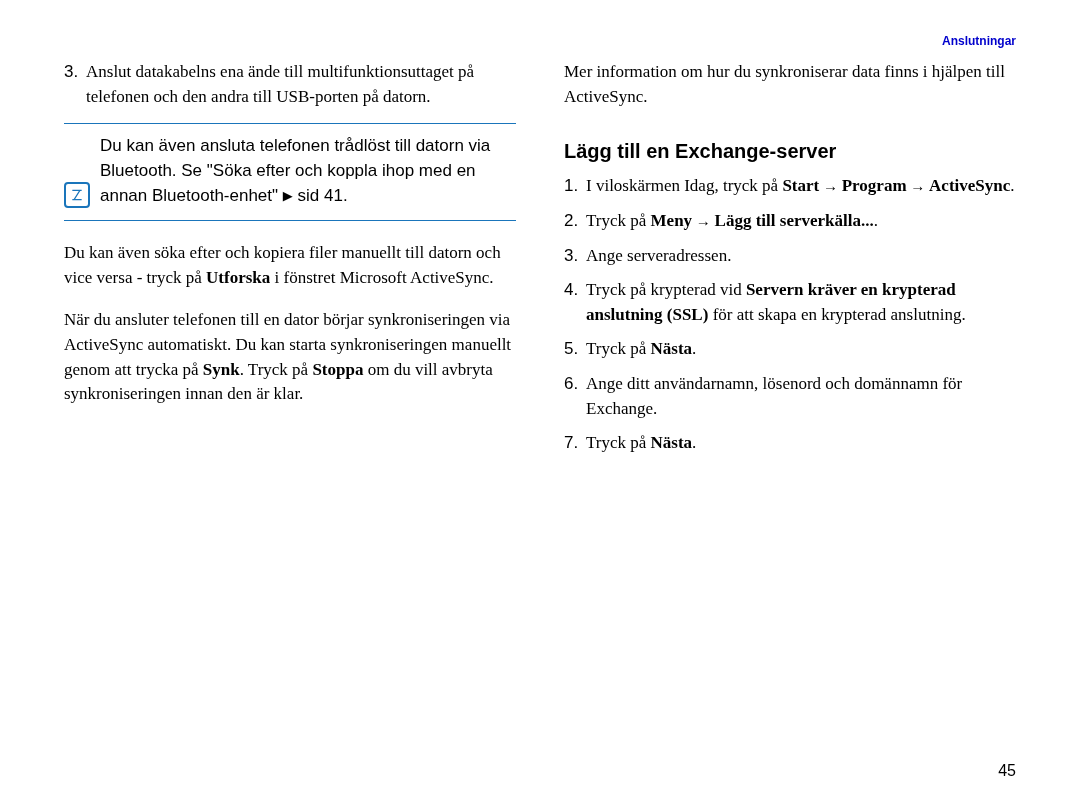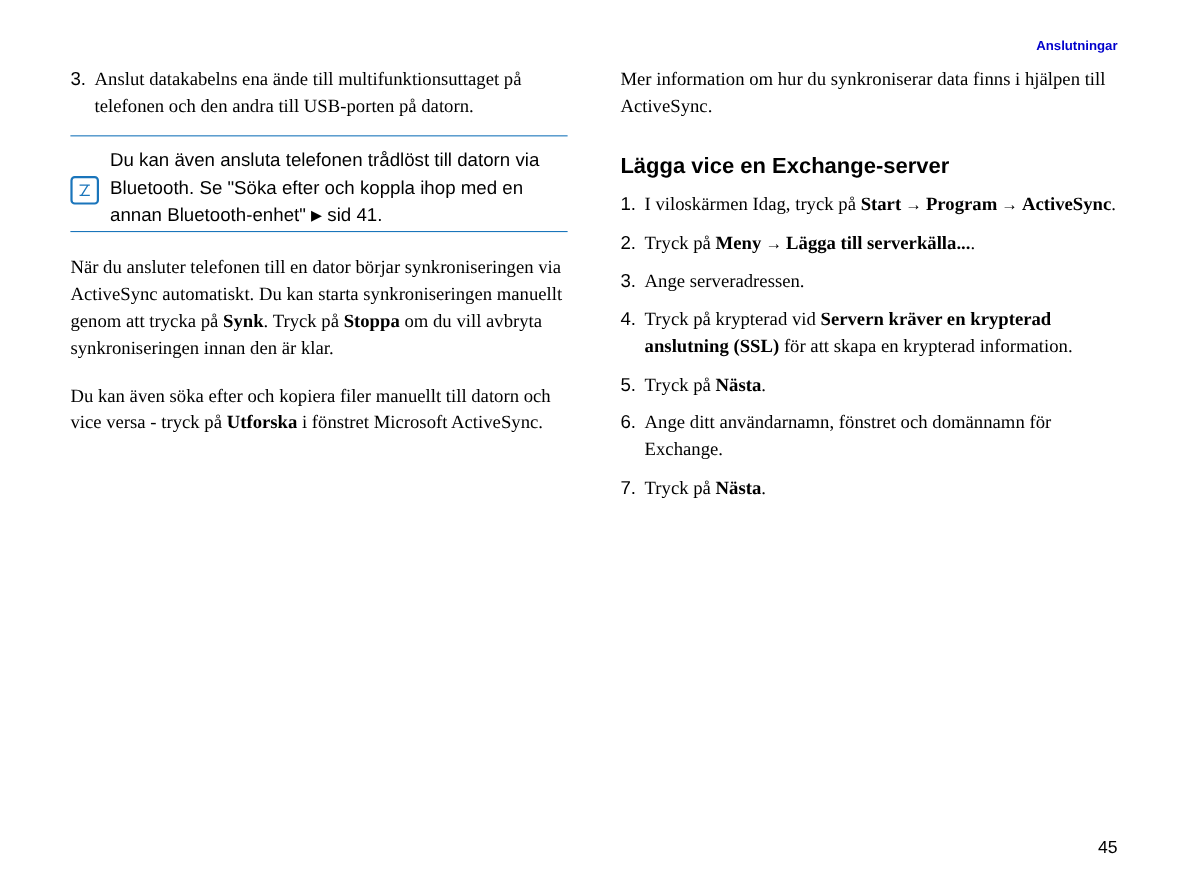--- a/index.html
+++ b/index.html
@@ -40,23 +40,23 @@
     font-weight: bold;
     margin: 28px 0 8px 0;
   }
   .col p {
     margin: 0 0 18px 0;
     font-family: Liberation Serif, serif;
   }
   .note-box {
     border-top: 1px solid #1a75bb;
     border-bottom: 1px solid #1a75bb;
-    padding: 10px 0 2px 0;
+    padding: 10px 0 12px 0;
     display: flex;
-    align-items: center;
+    align-items: flex-end;
     gap: 10px;
     margin: 14px 0 20px 0;
   }
   .note-icon {
     width: 22px;
     height: 22px;
     border: 2px solid #1a75bb;
     border-radius: 4px;
     display: flex;
     align-items: center;
@@ -115,68 +115,68 @@
         <svg viewBox="0 0 24 24">
             <path d="M4 4 L20 4 M17 4 L7 20 M4 20 L20 20"></path>
           </svg>
       </div>
       <div>
         <span>Du kan även ansluta telefonen trådlöst till datorn via Bluetooth. Se "Söka efter och koppla ihop med en annan Bluetooth-enhet" </span><span class="tri">▶</span> <span>sid 41.</span>
       </div>
     </div>
 
     <p>
-      <span>När du ansluter telefonen till en dator börjar synkroniseringen via ActiveSync automatiskt. Du kan starta synkroniseringen manuellt genom att trycka på </span><b>Synk</b><span>. Tryck på </span><b>Stoppa</b><span> om du vill avbryta synkroniseringen innan den är klar.</span>
+      <span>Du kan även söka efter och kopiera filer manuellt till datorn och vice versa - tryck på </span><b>Utforska</b><span> i fönstret Microsoft ActiveSync.</span>
     </p>
     <p>
-      <span>Du kan även söka efter och kopiera filer manuellt till datorn och vice versa - tryck på </span><b>Utforska</b><span> i fönstret Microsoft ActiveSync.</span>
+      <span>När du ansluter telefonen till en dator börjar synkroniseringen via ActiveSync automatiskt. Du kan starta synkroniseringen manuellt genom att trycka på </span><b>Synk</b><span>. Tryck på </span><b>Stoppa</b><span> om du vill avbryta synkroniseringen innan den är klar.</span>
     </p>
   </div>
 
   <div class="col">
     <p>Mer information om hur du synkroniserar data finns i hjälpen till ActiveSync.</p>
 
-    <h3>Lägga vice en Exchange-server</h3>
+    <h3>Lägg till en Exchange-server</h3>
 
     <div class="ol-item">
       <div class="ol-num">1.</div>
       <div class="ol-body">
         <span>I viloskärmen Idag, tryck på </span><b>Start</b><span class="arrow"> → </span><b>Program</b><span class="arrow"> → </span><b>ActiveSync</b><span>.</span>
       </div>
     </div>
 
     <div class="ol-item">
       <div class="ol-num">2.</div>
       <div class="ol-body">
-        <span>Tryck på </span><b>Meny</b><span class="arrow"> → </span><b>Lägga till serverkälla...</b><span>.</span>
+        <span>Tryck på </span><b>Meny</b><span class="arrow"> → </span><b>Lägg till serverkälla...</b><span>.</span>
       </div>
     </div>
 
     <div class="ol-item">
       <div class="ol-num">3.</div>
       <div class="ol-body">Ange serveradressen.</div>
     </div>
 
     <div class="ol-item">
       <div class="ol-num">4.</div>
       <div class="ol-body">
-        <span>Tryck på krypterad vid </span><b>Servern kräver en krypterad anslutning (SSL)</b><span> för att skapa en krypterad information.</span>
+        <span>Tryck på krypterad vid </span><b>Servern kräver en krypterad anslutning (SSL)</b><span> för att skapa en krypterad anslutning.</span>
       </div>
     </div>
 
     <div class="ol-item">
       <div class="ol-num">5.</div>
       <div class="ol-body">
         <span>Tryck på </span><b>Nästa</b><span>.</span>
       </div>
     </div>
 
     <div class="ol-item">
       <div class="ol-num">6.</div>
-      <div class="ol-body">Ange ditt användarnamn, fönstret och domännamn för Exchange.</div>
+      <div class="ol-body">Ange ditt användarnamn, lösenord och domännamn för Exchange.</div>
     </div>
 
     <div class="ol-item">
       <div class="ol-num">7.</div>
       <div class="ol-body">
         <span>Tryck på </span><b>Nästa</b><span>.</span>
       </div>
     </div>
   </div>
 

